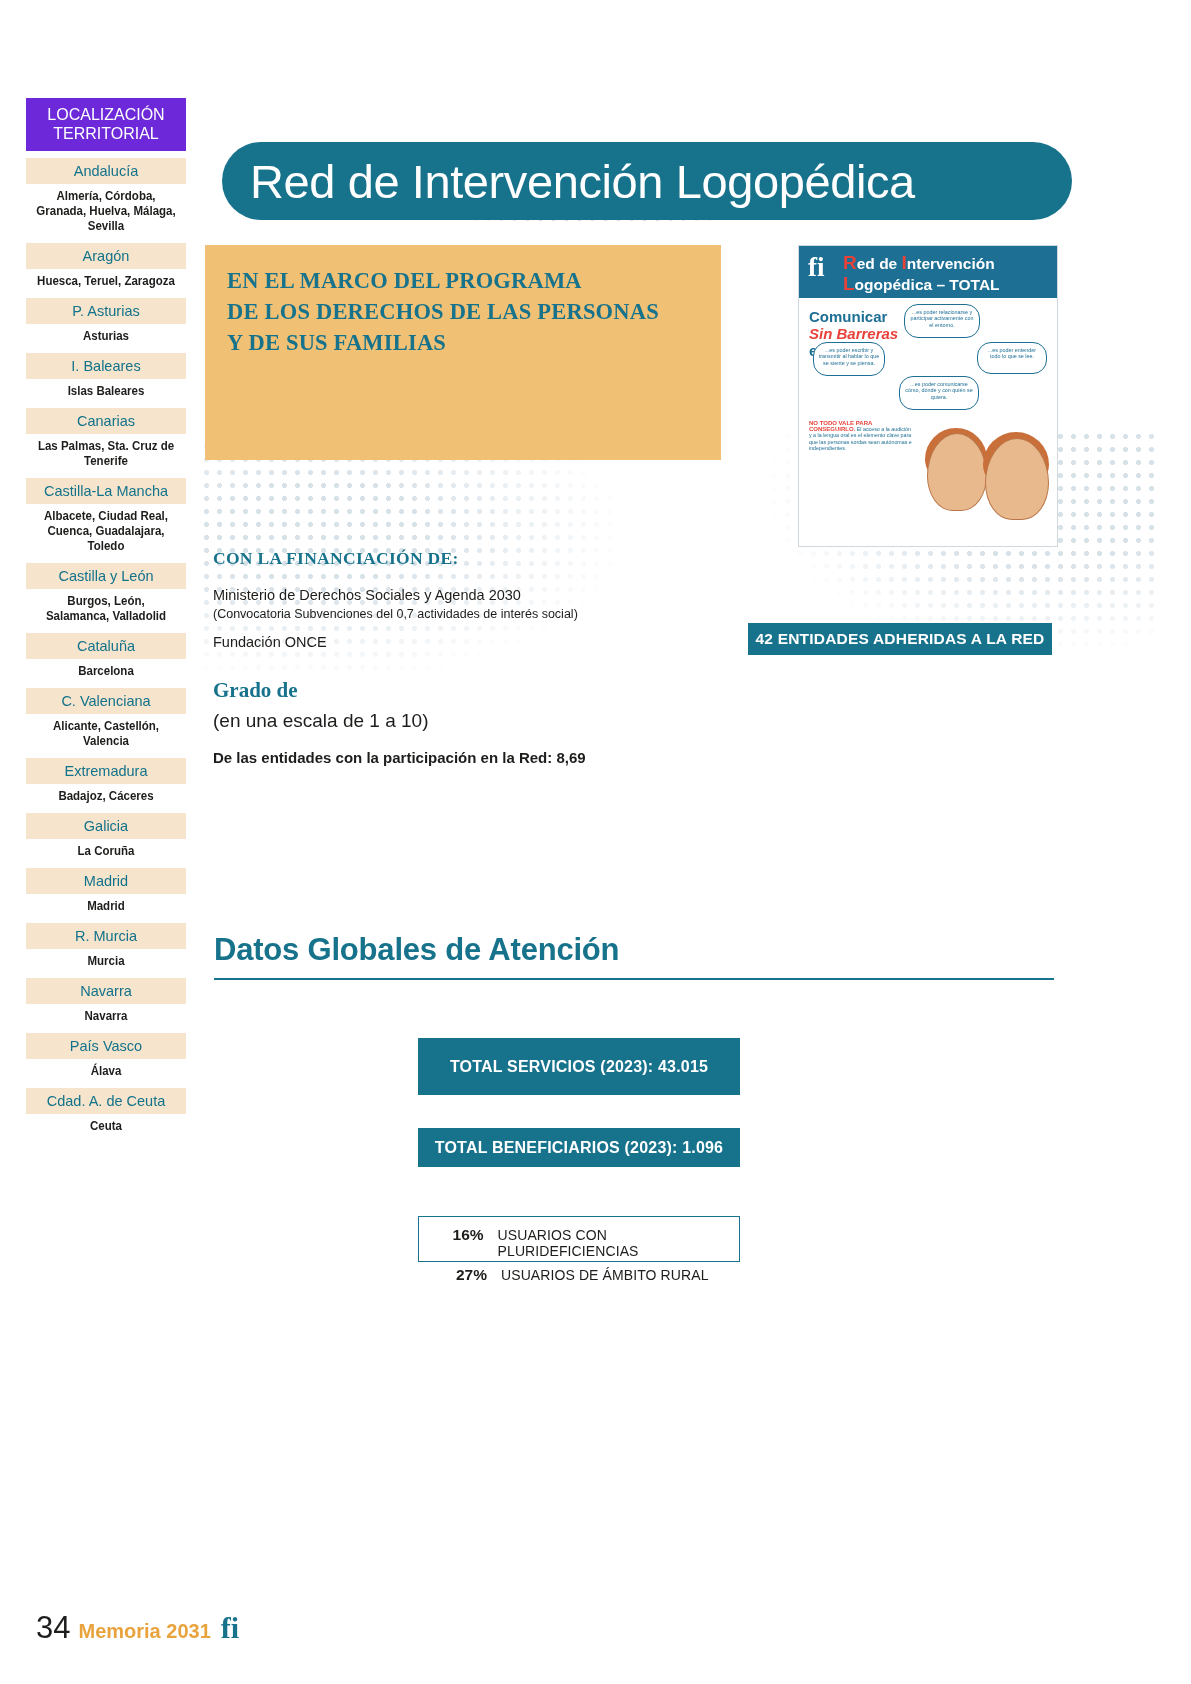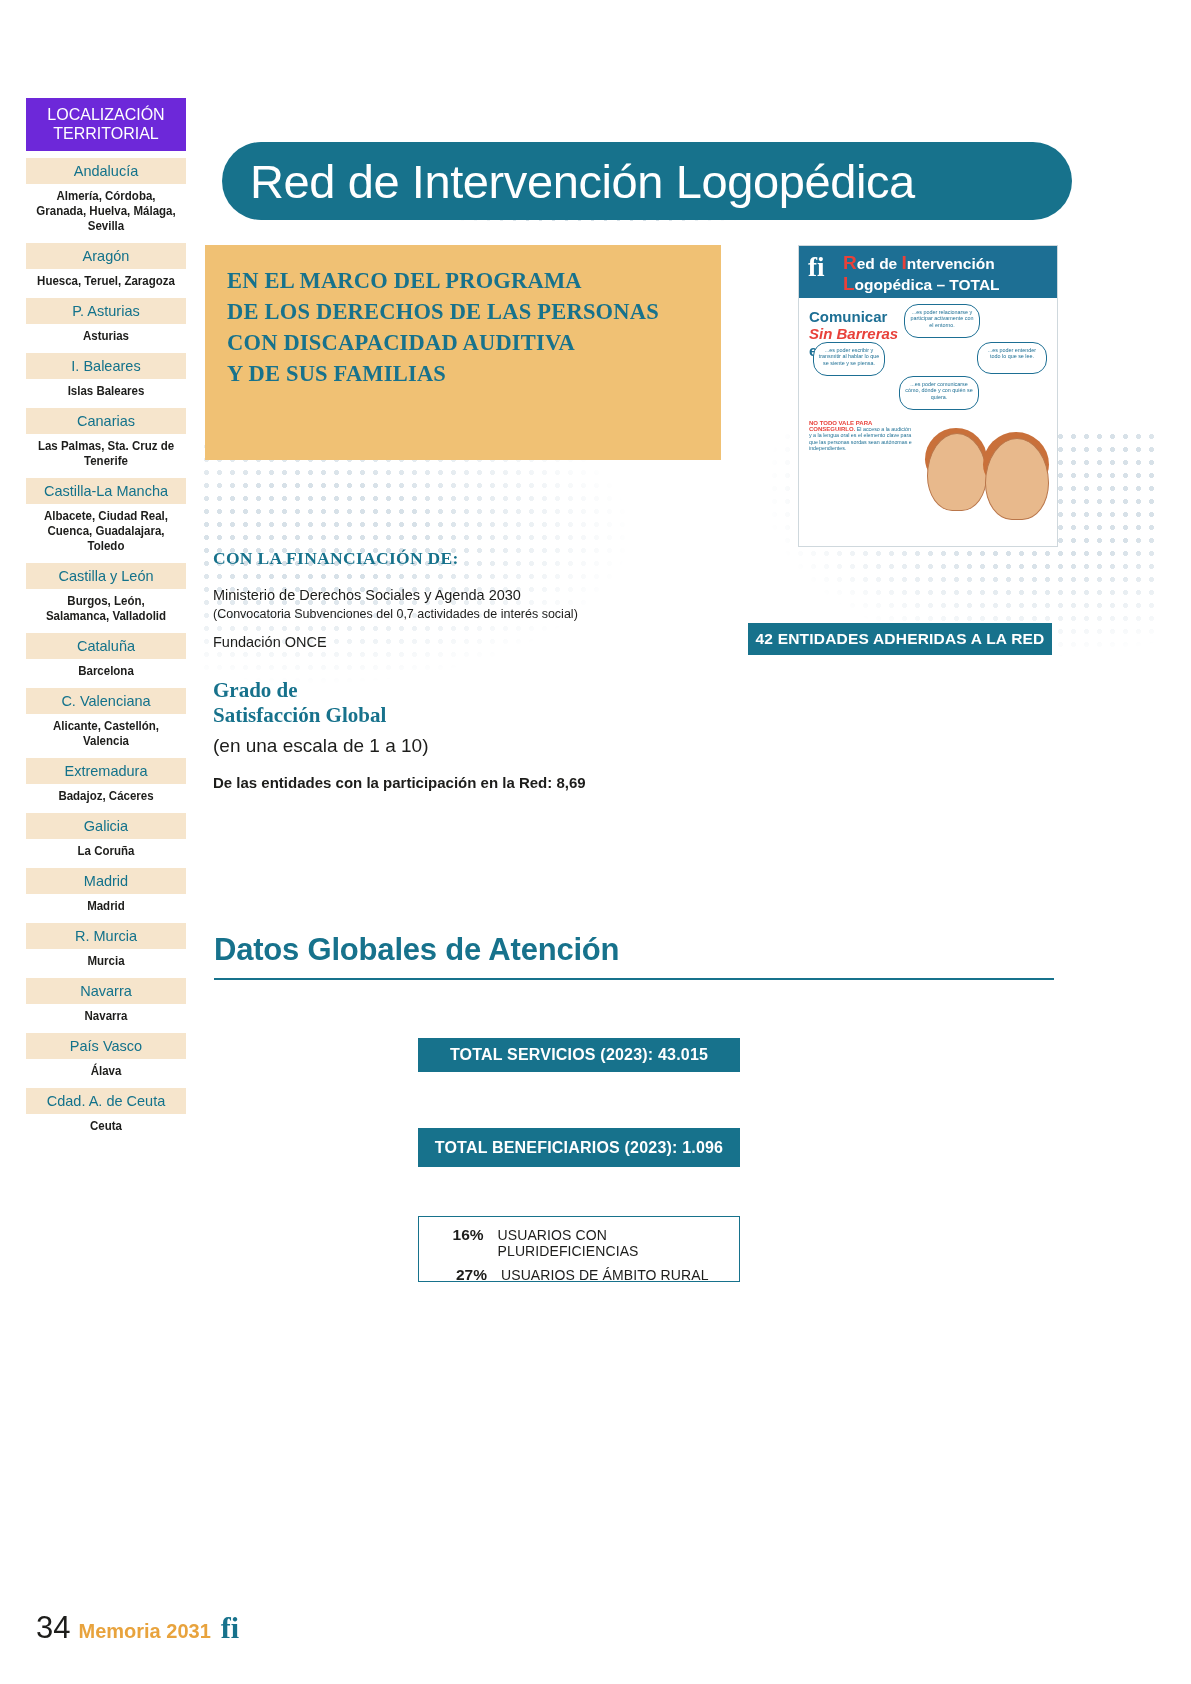--- a/index.html
+++ b/index.html
@@ -296,25 +296,25 @@
     background: #17728c;
     color: #ffffff;
     font-size: 16px;
     font-weight: bold;
     display: flex;
     align-items: center;
     justify-content: center;
     font-family: "Liberation Sans Narrow","Liberation Sans",sans-serif;
     letter-spacing: 0.2px;
   }
-  #stat-servicios { left: 418px; top: 1038px; width: 322px; height: 34px; }
+  #stat-servicios { left: 418px; top: 1038px; width: 322px; height: 57px; }
   #stat-beneficiarios { left: 418px; top: 1128px; width: 322px; height: 39px; }
   #percent-box {
     position: absolute;
-    left: 418px; top: 1216px; width: 322px; height: 66px;
+    left: 418px; top: 1216px; width: 322px; height: 46px;
     border: 1.6px solid #17728c;
     box-sizing: border-box;
     padding: 9px 0 0 0;
   }
   .percent-row {
     display: flex;
     align-items: baseline;
     font-family: "Liberation Sans Narrow","Liberation Sans",sans-serif;
   }
   .percent-row .pct {
@@ -421,21 +421,20 @@
   <div class="terr-cities">Ceuta</div>
 </div>
 
 <div id="title-banner">
   <span>Red de Intervención Logopédica</span>
 </div>
 
 <div id="framework-box">
   <div class="fw-line">EN EL MARCO DEL PROGRAMA</div>
   <div class="fw-line">DE LOS DERECHOS DE LAS PERSONAS</div>
-  <div class="fw-line">CON DISCAPACIDAD AUDITIVA</div>
   <div class="fw-line">Y DE SUS FAMILIAS</div>
 </div>
 
 <div id="poster">
   <div class="poster-head"></div>
   <div class="poster-logo">fi</div>
   <div class="poster-title1">
     <b>R</b><span>ed de </span><b>I</b><span>ntervención</span>
   </div>
   <div class="poster-title2">
@@ -467,21 +466,20 @@
   <div class="fin-line">Ministerio de Derechos Sociales y Agenda 2030</div>
   <div class="fin-sub">(Convocatoria Subvenciones del 0,7 actividades de interés social)</div>
   <div class="fin-gap"></div>
   <div class="fin-line">Fundación ONCE</div>
 </div>
 
 <div id="entities-badge">42 ENTIDADES ADHERIDAS A LA RED</div>
 
 <div id="satisfaction">
   <div class="sat-title">Grado de</div>
-  <div class="sat-title">Satisfacción Global</div>
   <div class="sat-scale">(en una escala de 1 a 10)</div>
   <div class="sat-detail">De las entidades con la participación en la Red: 8,69</div>
 </div>
 
 <div id="global-heading">Datos Globales de Atención</div>
 <div id="global-rule"></div>
 
 <div class="stat-bar" id="stat-servicios">TOTAL SERVICIOS (2023): 43.015</div>
 <div class="stat-bar" id="stat-beneficiarios">TOTAL BENEFICIARIOS (2023): 1.096</div>
 

